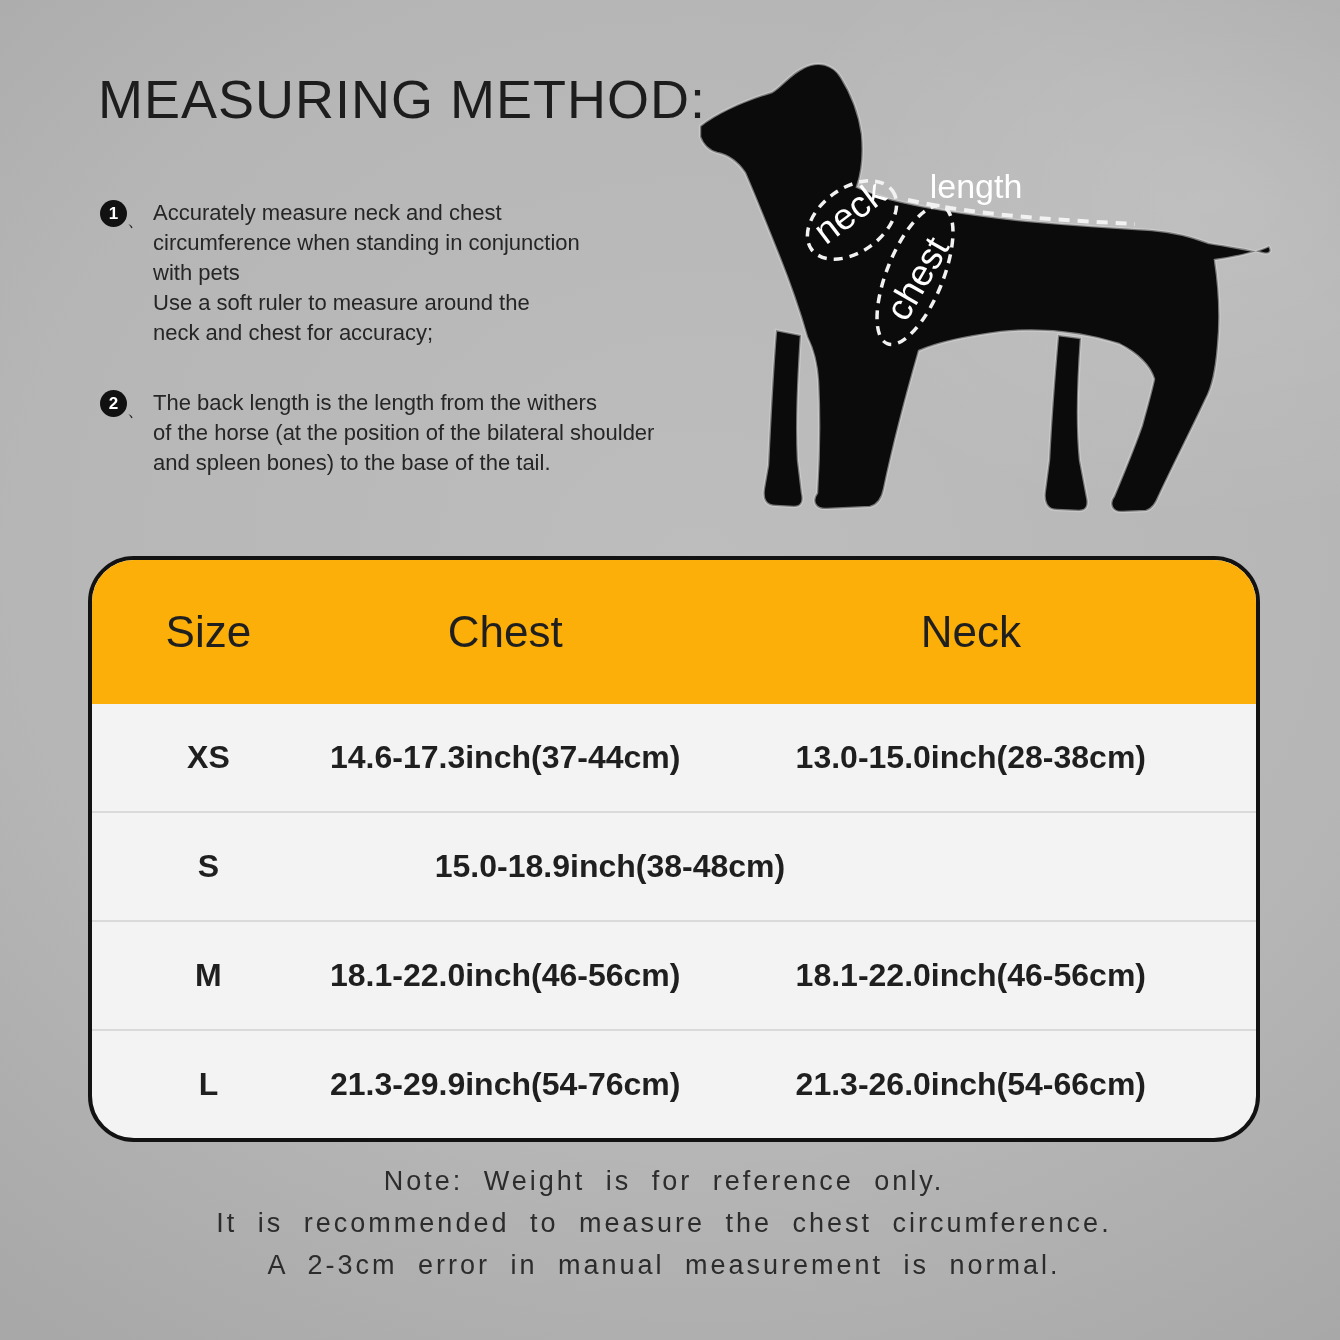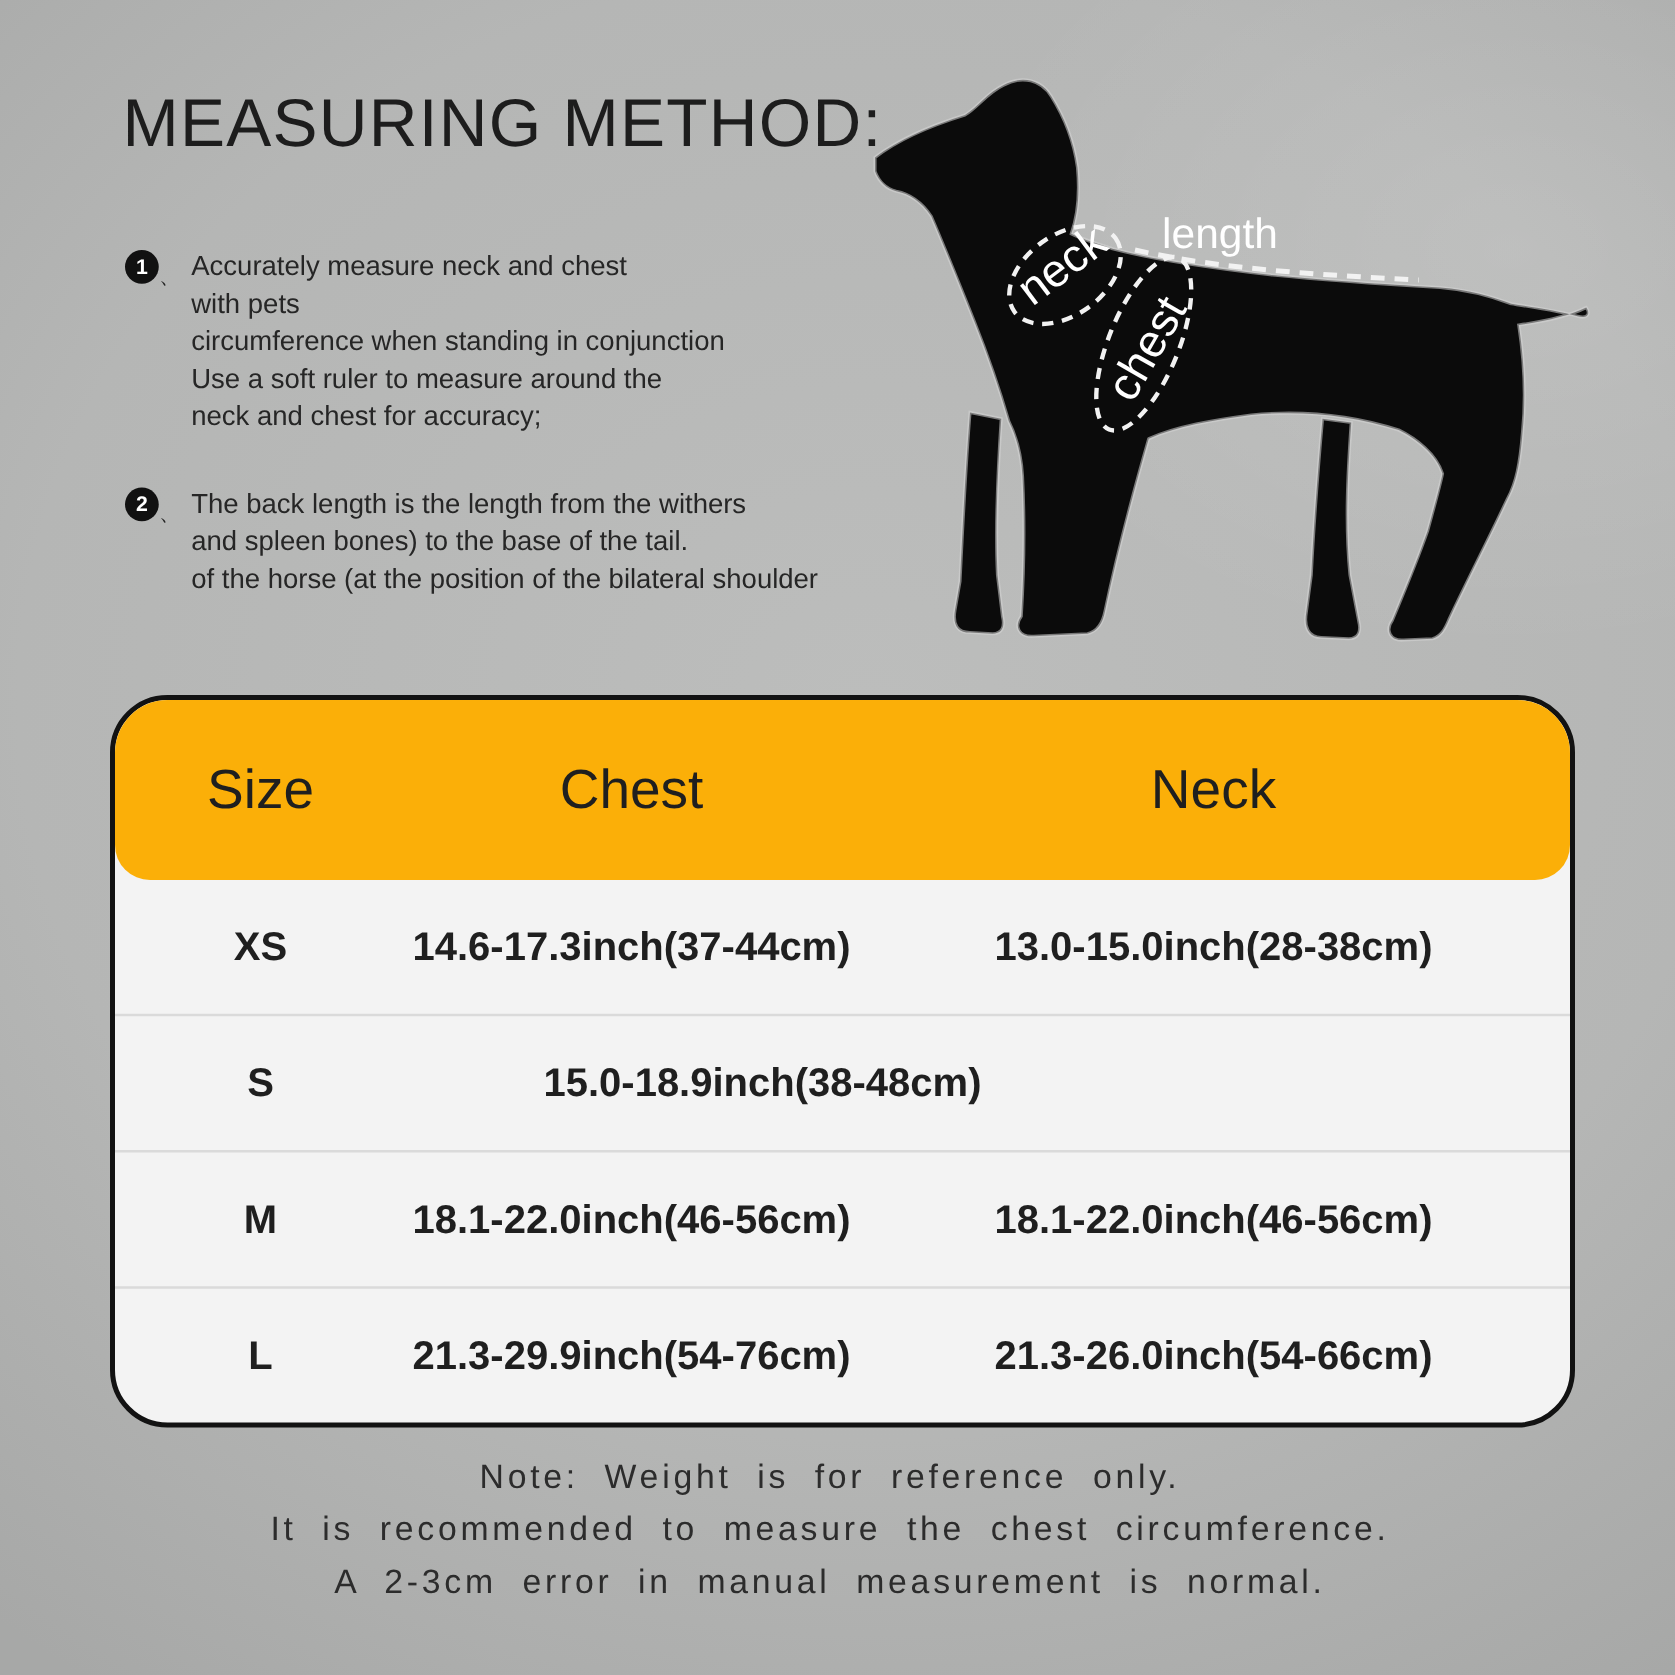--- a/index.html
+++ b/index.html
@@ -63,36 +63,36 @@
 
   <div class="page-title">MEASURING METHOD:</div>
 
   <div class="instruction one">
     <div class="bullet-wrap">
       <div class="bullet">1</div>
       <div class="bullet-comma">、</div>
     </div>
     <div class="instr-lines">
       <div>Accurately measure neck and chest</div>
+      <div>circumference when standing in conjunction</div>
       <div>with pets</div>
-      <div>circumference when standing in conjunction</div>
       <div>Use a soft ruler to measure around the</div>
       <div>neck and chest for accuracy;</div>
     </div>
   </div>
 
   <div class="instruction two">
     <div class="bullet-wrap">
       <div class="bullet">2</div>
       <div class="bullet-comma">、</div>
     </div>
     <div class="instr-lines">
       <div>The back length is the length from the withers</div>
+      <div>of the horse (at the position of the bilateral shoulder</div>
       <div>and spleen bones) to the base of the tail.</div>
-      <div>of the horse (at the position of the bilateral shoulder</div>
     </div>
   </div>
 
   <div class="dog-area">
     <svg width="620" height="540" viewBox="0 0 620 540">
 
       <g fill="#0b0b0b" stroke="#d6d6d6" stroke-width="2.5" stroke-opacity="0.55">
 
         <path d="M 116,290
           C 112,340 110,385 108,425 L 104,448
@@ -149,21 +149,21 @@
       </g>
       <g fill="#ffffff" font-family="Liberation Sans, sans-serif">
         <text x="197" y="182" font-size="37" text-anchor="middle" transform="rotate(-37 197 182)">neck</text>
         <text x="268" y="245" font-size="37" text-anchor="middle" transform="rotate(-60 268 245)">chest</text>
         <text x="316" y="158" font-size="34" text-anchor="middle">length</text>
       </g>
     </svg>
   </div>
 
   <div class="size-table">
-    <div class="table-header" style="background:#FBAF08;border-radius:28px;">
+    <div class="table-header" style="background:#FBAF08;">
       <div class="col-size">Size</div>
       <div class="col-chest">Chest</div>
       <div class="col-neck">Neck</div>
     </div>
     <div class="table-row">
       <div class="col-size">XS</div>
       <div class="col-chest">14.6-17.3inch(37-44cm)</div>
       <div class="col-neck">13.0-15.0inch(28-38cm)</div>
     </div>
     <div class="table-row">

